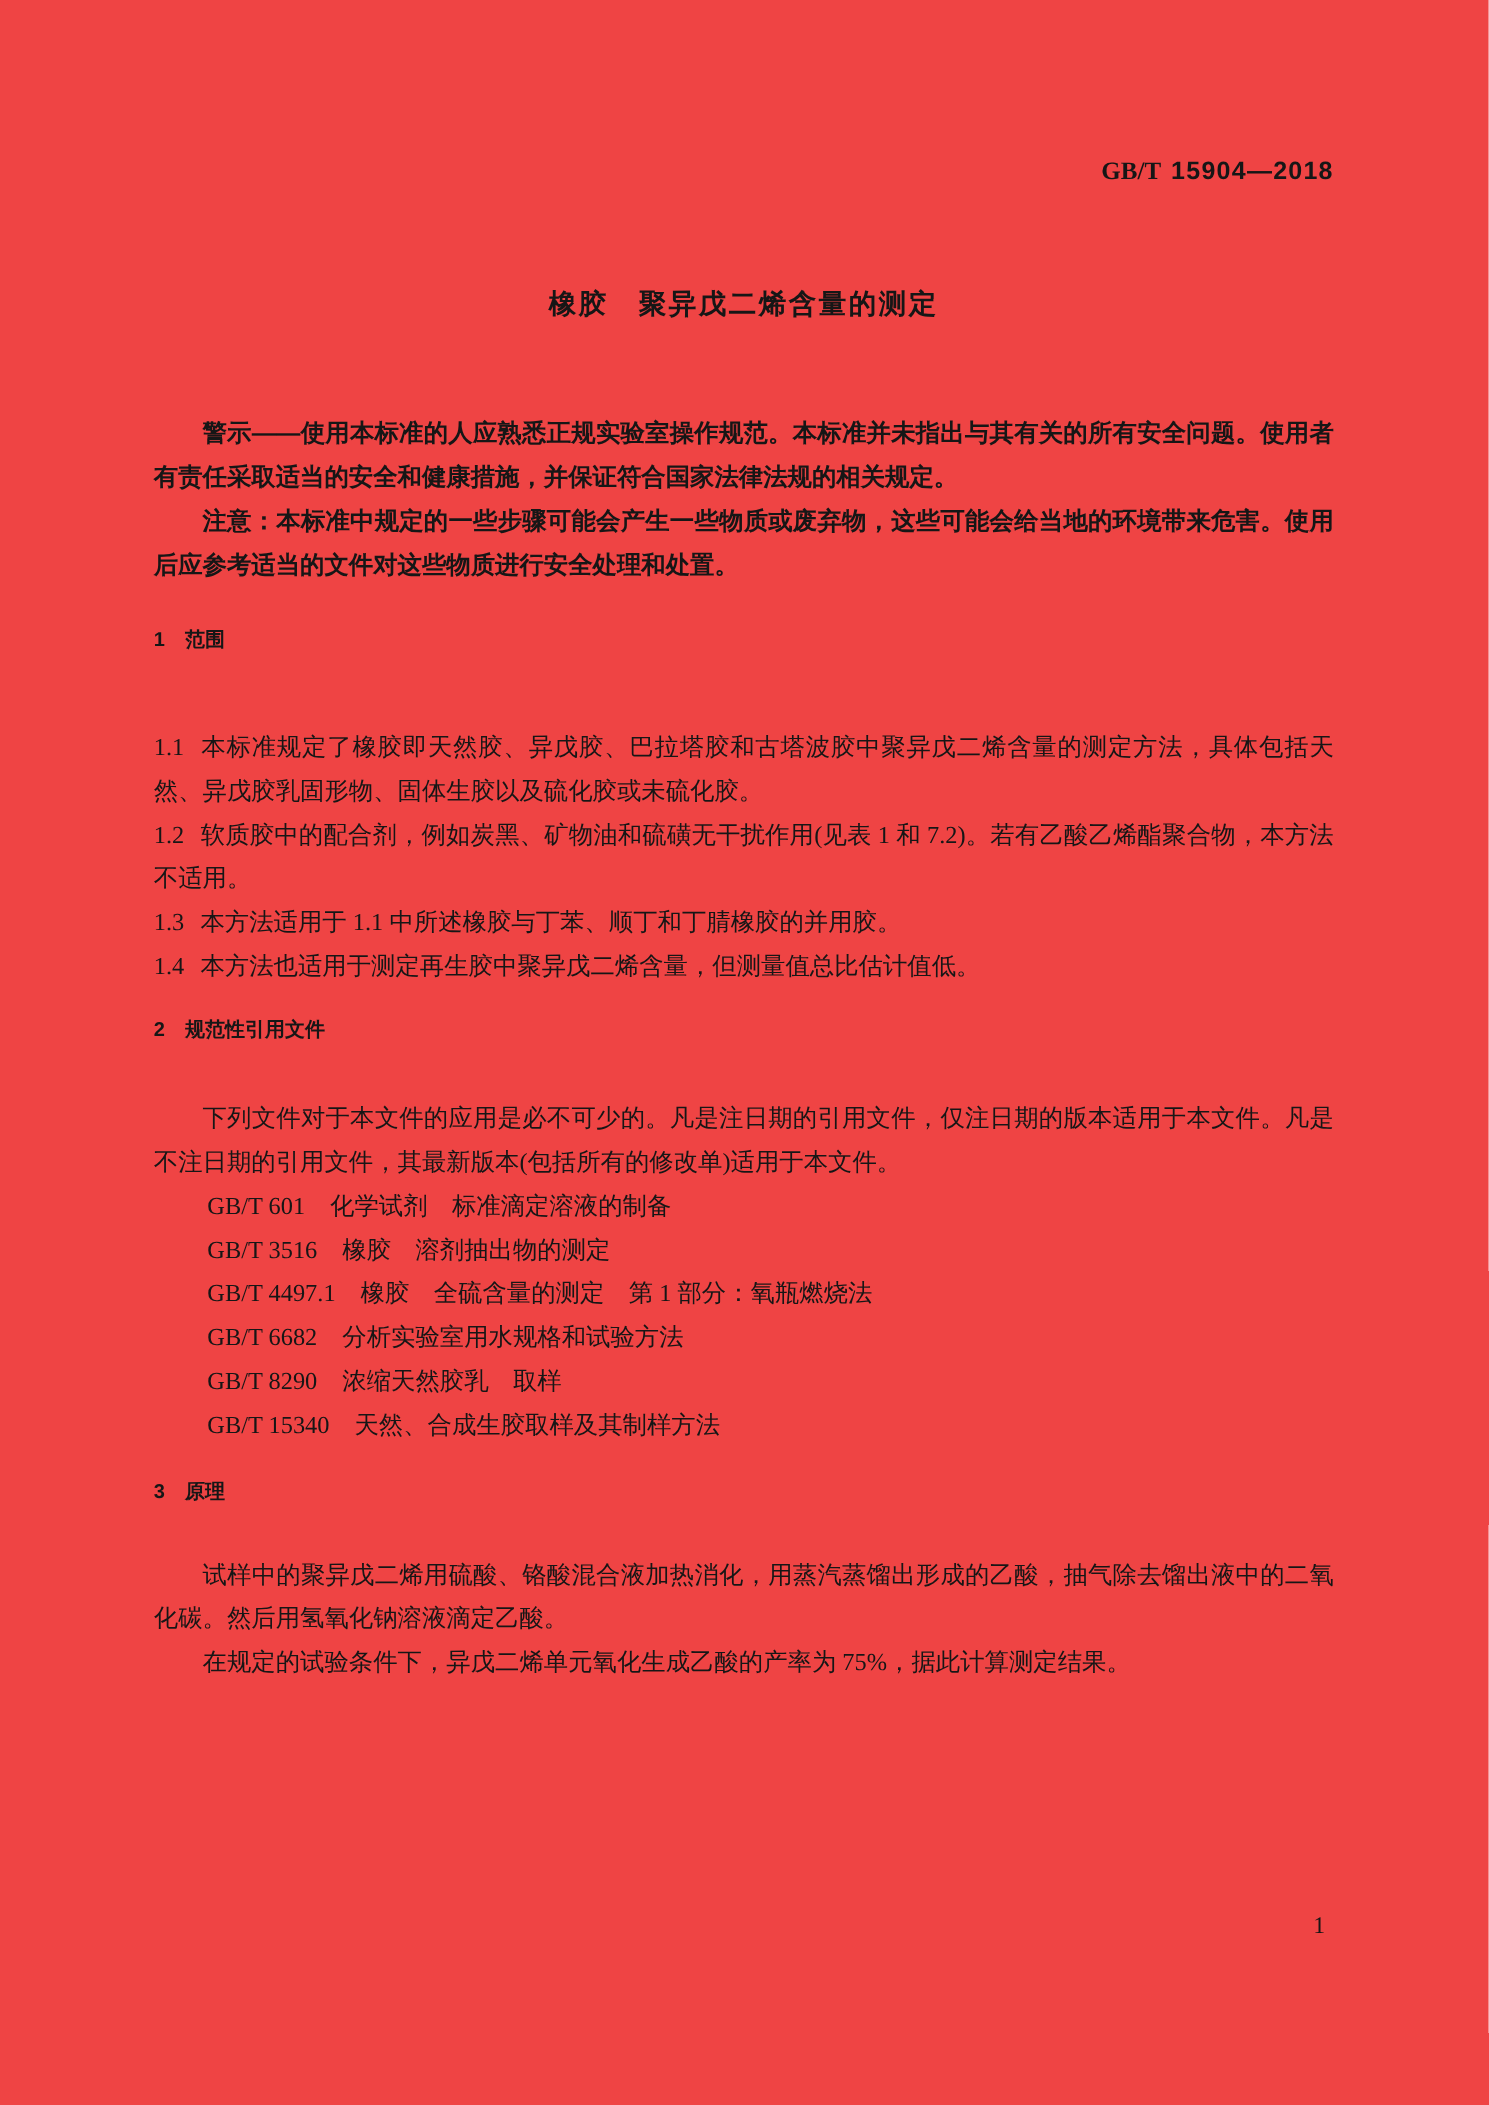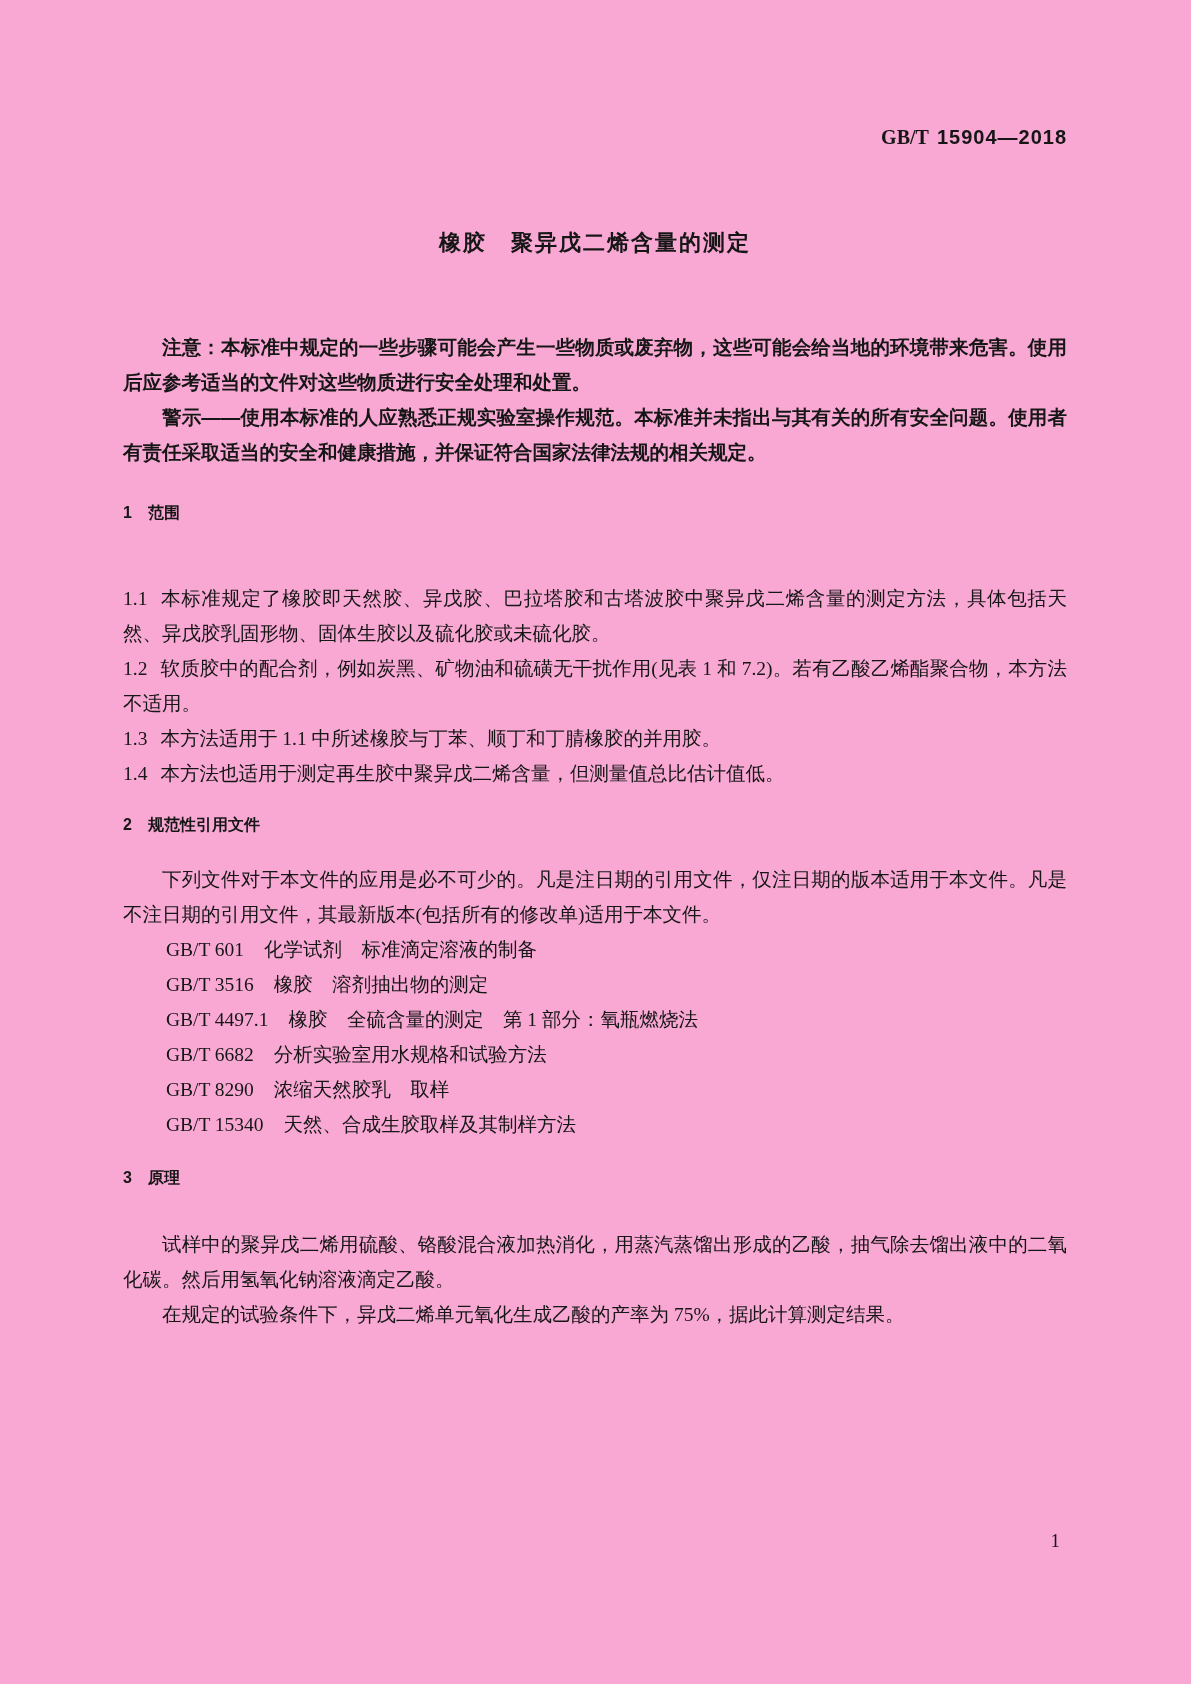--- a/index.html
+++ b/index.html
@@ -4,21 +4,21 @@
 <style>
   html, body {
     margin: 0;
     padding: 0;
     background: #ffffff;
   }
   .page {
     position: relative;
     width: 1191px;
     height: 1684px;
-    background: #f9a8d4;
+    background: #ef4444;
     box-sizing: border-box;
     padding: 126px 124px 0 123px;
     color: #161616;
     font-family: "Liberation Serif", "DejaVu Serif", serif;
     overflow: hidden;
   }
   
   .doc-header {
     text-align: right;
     font-size: 20px;
@@ -65,21 +65,21 @@
     font-weight: 700;
     font-size: 16px;
     line-height: 28px;
   }
   .sec-heading .sec-num { margin-right: 16px; }
   .mt-sec1 { margin-top: 29px; }
   .mt-sec2 { margin-top: 20px; }
   .mt-sec3 { margin-top: 22px; }
   
   .body-block { margin-top: 54px; }
-  .intro-block { margin-top: 23px; }
+  .intro-block { margin-top: 39px; }
   .para-block { margin-top: 35px; }
   .page p.body-p {
     margin: 0;
     font-size: 19.5px;
     line-height: 35px;
     text-align: justify;
   }
   .cl-num { margin-right: 13px; }
   .indent-p { text-indent: 2em; }
   .ref-p { text-indent: 2.2em; text-align: left !important; }
@@ -98,22 +98,22 @@
 
 <div class="page">
 
   <div class="doc-header">
     <span class="code-prefix">GB/T</span><span class="code-number">15904—2018</span>
   </div>
 
   <h1 class="doc-title">橡胶　聚异戊二烯含量的测定</h1>
 
   <div class="notices">
+    <p>警示——使用本标准的人应熟悉正规实验室操作规范。本标准并未指出与其有关的所有安全问题。使用者有责任采取适当的安全和健康措施，并保证符合国家法律法规的相关规定。</p>
     <p>注意：本标准中规定的一些步骤可能会产生一些物质或废弃物，这些可能会给当地的环境带来危害。使用后应参考适当的文件对这些物质进行安全处理和处置。</p>
-    <p>警示——使用本标准的人应熟悉正规实验室操作规范。本标准并未指出与其有关的所有安全问题。使用者有责任采取适当的安全和健康措施，并保证符合国家法律法规的相关规定。</p>
   </div>
 
   <h2 class="sec-heading mt-sec1"><span class="sec-num">1</span><span>范围</span></h2>
 
   <div class="body-block">
     <p class="body-p"><span class="cl-num">1.1</span><span>本标准规定了橡胶即天然胶、异戊胶、巴拉塔胶和古塔波胶中聚异戊二烯含量的测定方法，具体包括天然、异戊胶乳固形物、固体生胶以及硫化胶或未硫化胶。</span></p>
     <p class="body-p"><span class="cl-num">1.2</span><span>软质胶中的配合剂，例如炭黑、矿物油和硫磺无干扰作用(见表 1 和 7.2)。若有乙酸乙烯酯聚合物，本方法不适用。</span></p>
     <p class="body-p"><span class="cl-num">1.3</span><span>本方法适用于 1.1 中所述橡胶与丁苯、顺丁和丁腈橡胶的并用胶。</span></p>
     <p class="body-p"><span class="cl-num">1.4</span><span>本方法也适用于测定再生胶中聚异戊二烯含量，但测量值总比估计值低。</span></p>
   </div>

